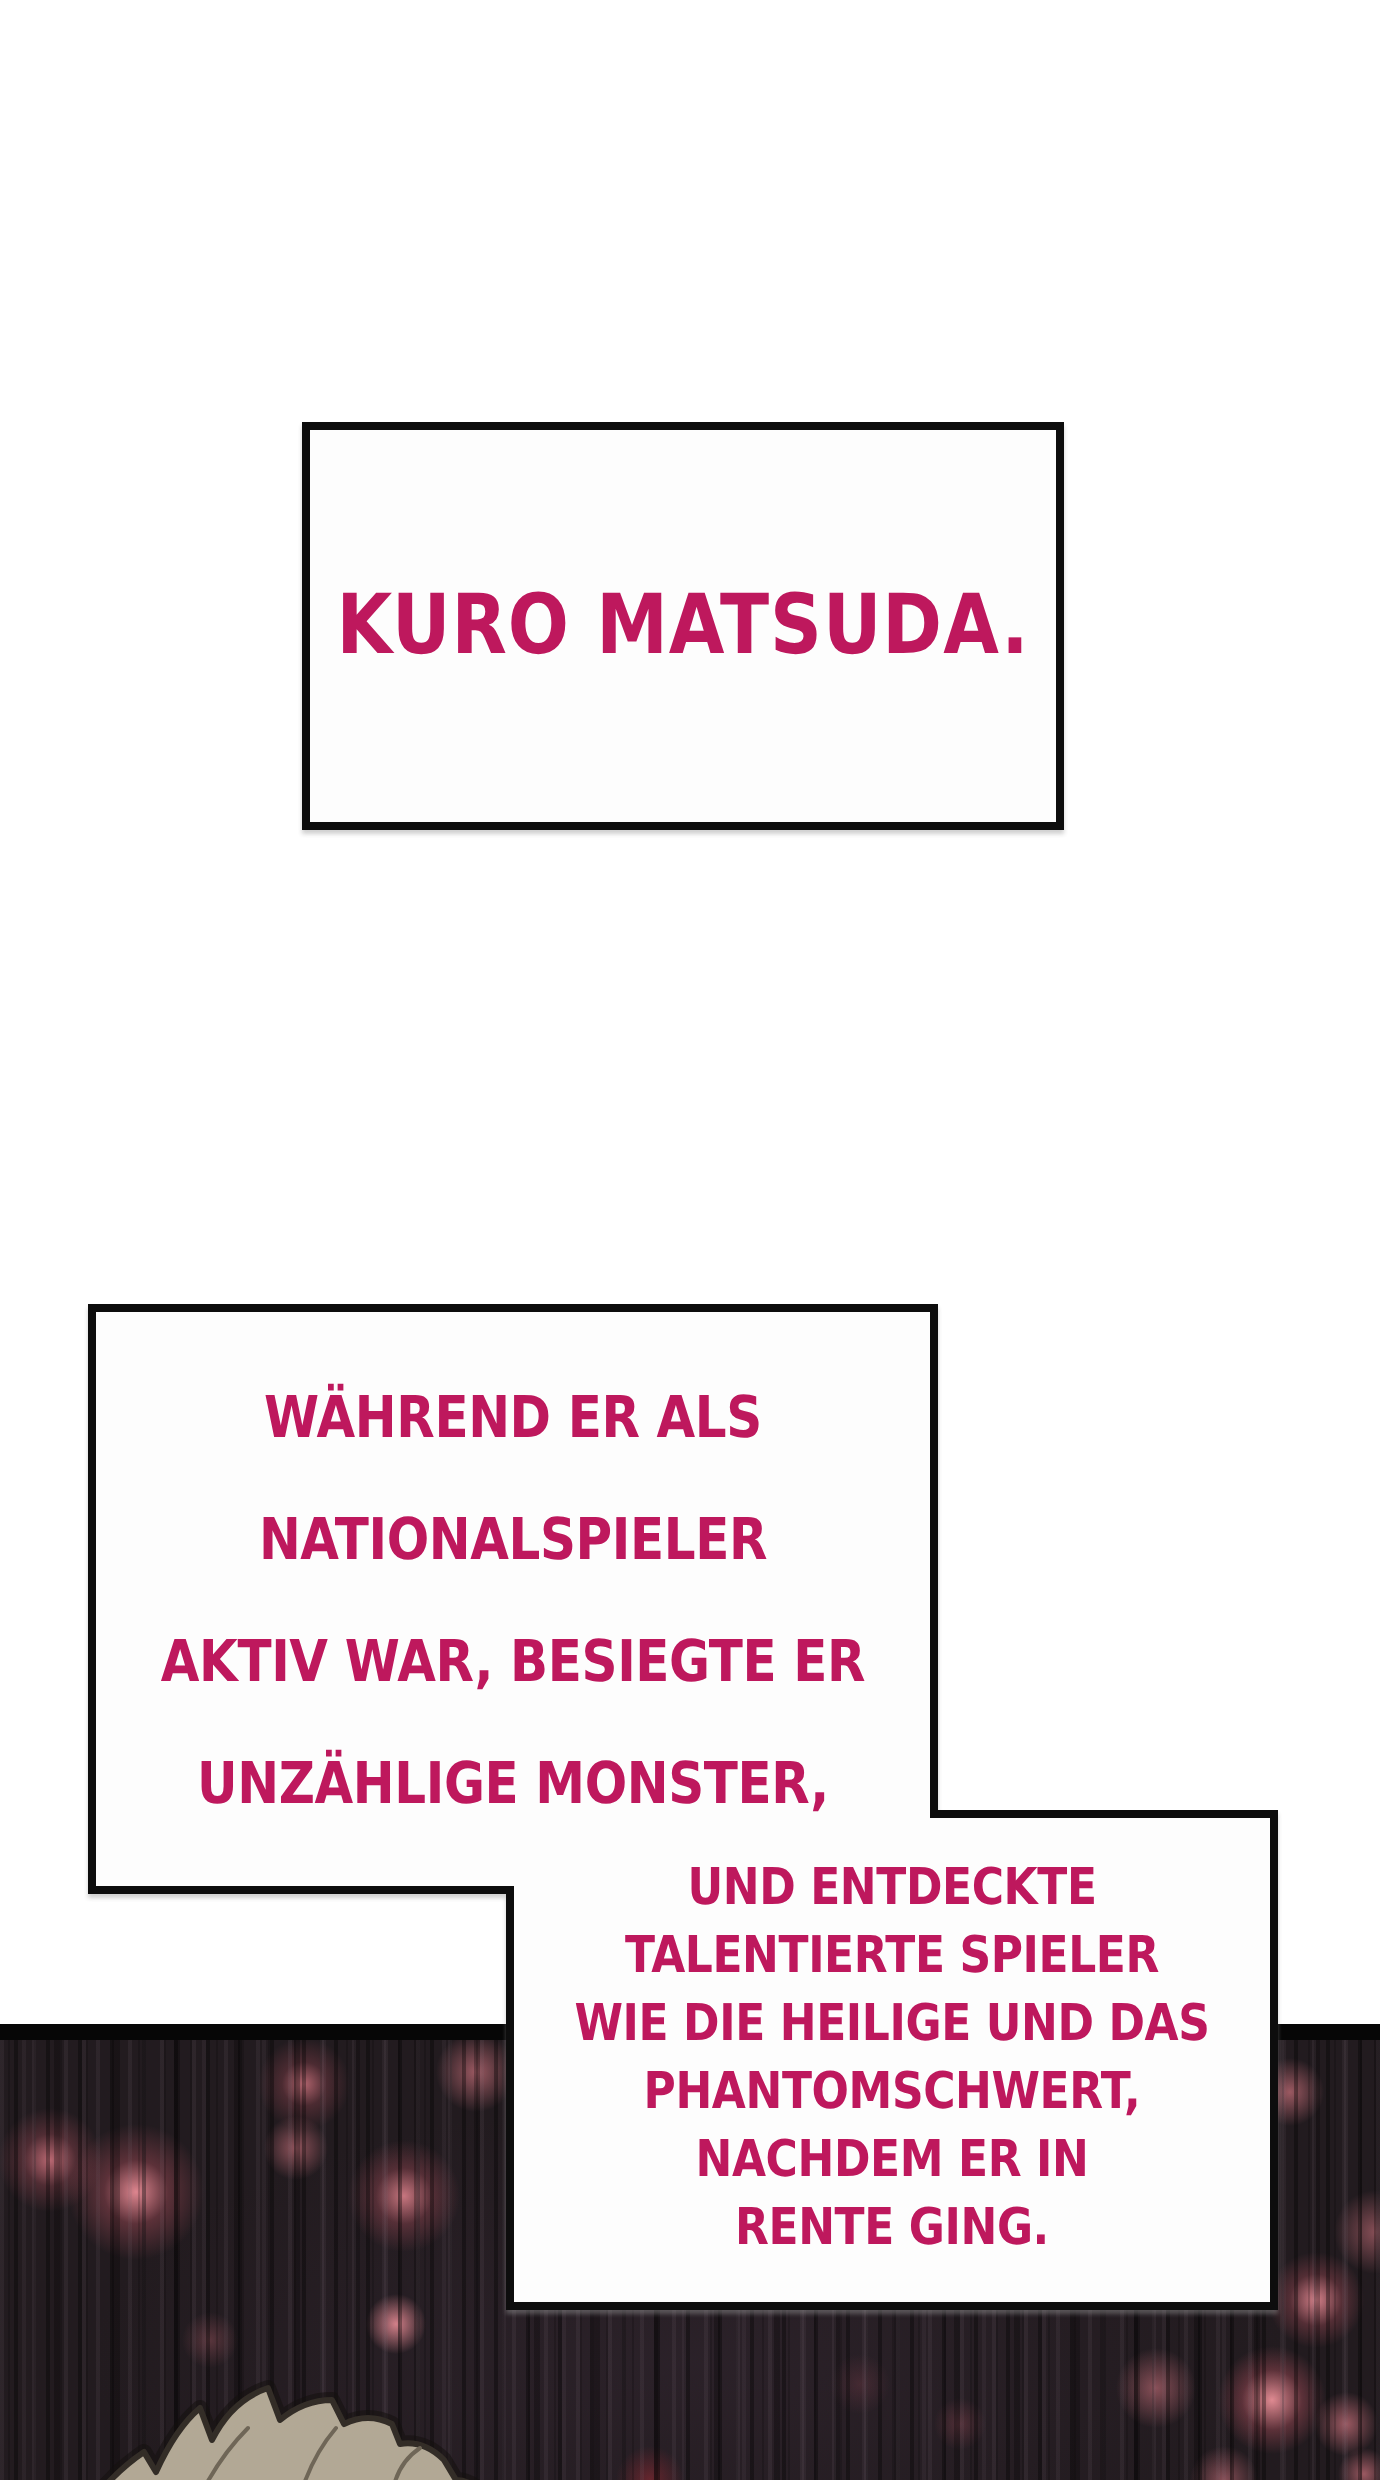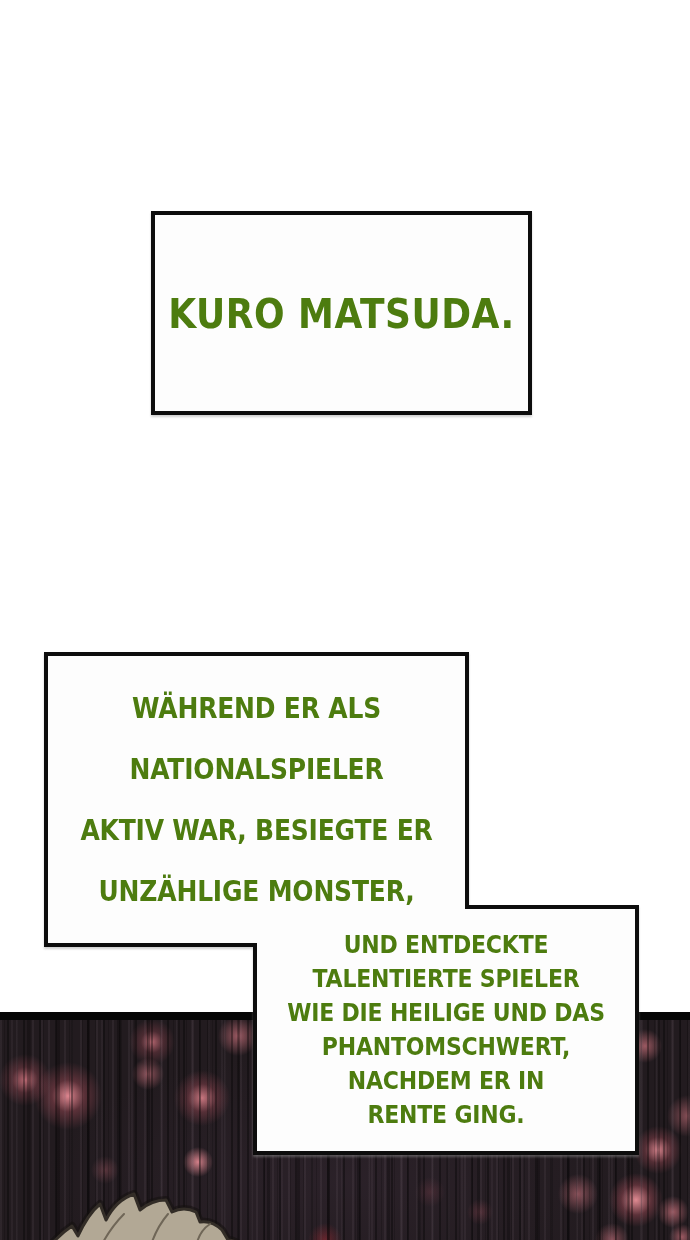--- a/index.html
+++ b/index.html
@@ -50,21 +50,21 @@
       radial-gradient(300px 130px at 345px 160px, rgba(70,52,70,.25), transparent);
   }
   .hair-svg{position:absolute;left:40px;top:160px;}
   
   .panels-svg{position:absolute;left:0;top:0;z-index:2;}
   .panel-shape{filter:drop-shadow(0 2px 1px rgba(150,150,150,.45));}
   
   .caption{
     position:absolute;z-index:3;
     display:flex;flex-direction:column;align-items:center;justify-content:center;
-    text-align:center;color:#4d7c0f;font-weight:700;
+    text-align:center;color:#be185d;font-weight:700;
   }
   .cap1{left:153px;top:213px;width:377px;height:200px;font-size:36px;letter-spacing:.5px;}
   .cap2{left:46px;top:654px;width:421px;height:291px;font-size:25px;line-height:37px;letter-spacing:-.2px;gap:24px;}
   .cap3{left:255px;top:907px;width:382px;height:246px;font-size:22px;line-height:34px;letter-spacing:-.2px;align-items:center;}
   .cap-line{transform:scaleY(1.15);white-space:nowrap;}
 </style>
 </head>
 <body>
 
 <div class="page">

